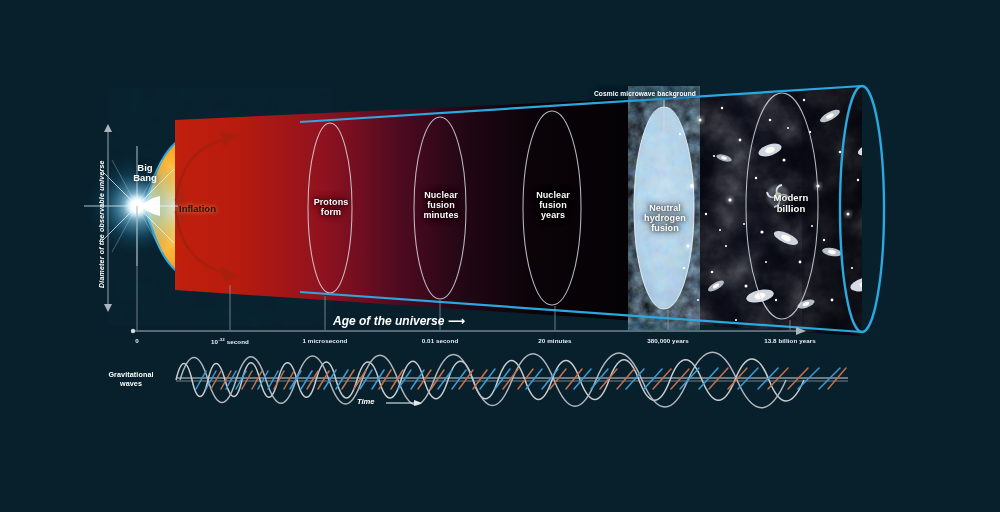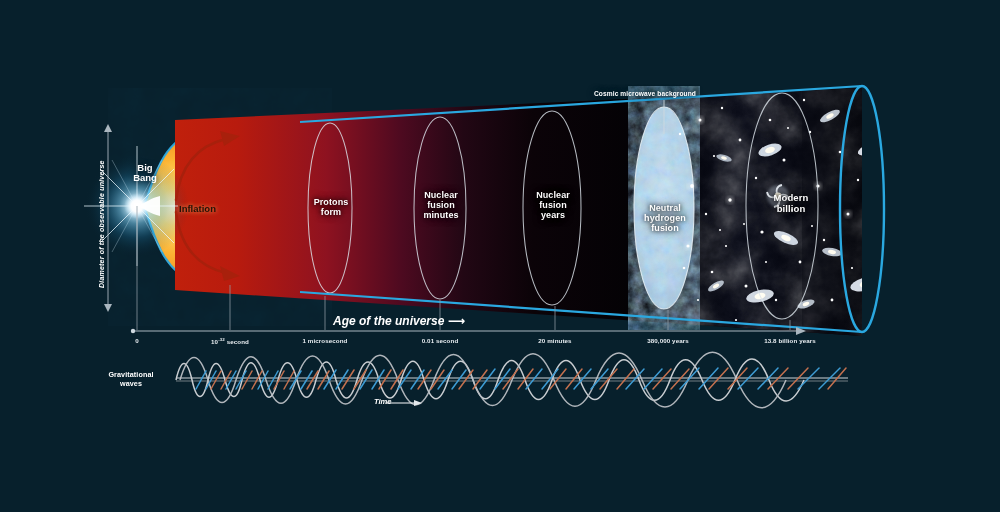--- a/index.html
+++ b/index.html
@@ -505,15 +505,15 @@
 
   <div class="tick-lbl" style="left:628px; top:337px; width:80px;">380,000 years</div>
 
   <div class="tick-lbl" style="left:744px; top:337px; width:92px;">13.8 billion years</div>
 
   <div class="gw-lbl" style="left:90px; top:370px; width:82px;">
     <div>Gravitational</div>
     <div>waves</div>
   </div>
 
-  <div class="axis-cap" style="left:357px; top:397px; font-size:7.6px;margin-left:17px;">Time</div>
+  <div class="axis-cap" style="left:357px; top:397px; font-size:7.6px;">Time</div>
 
 </div>
 
 </body></html>

